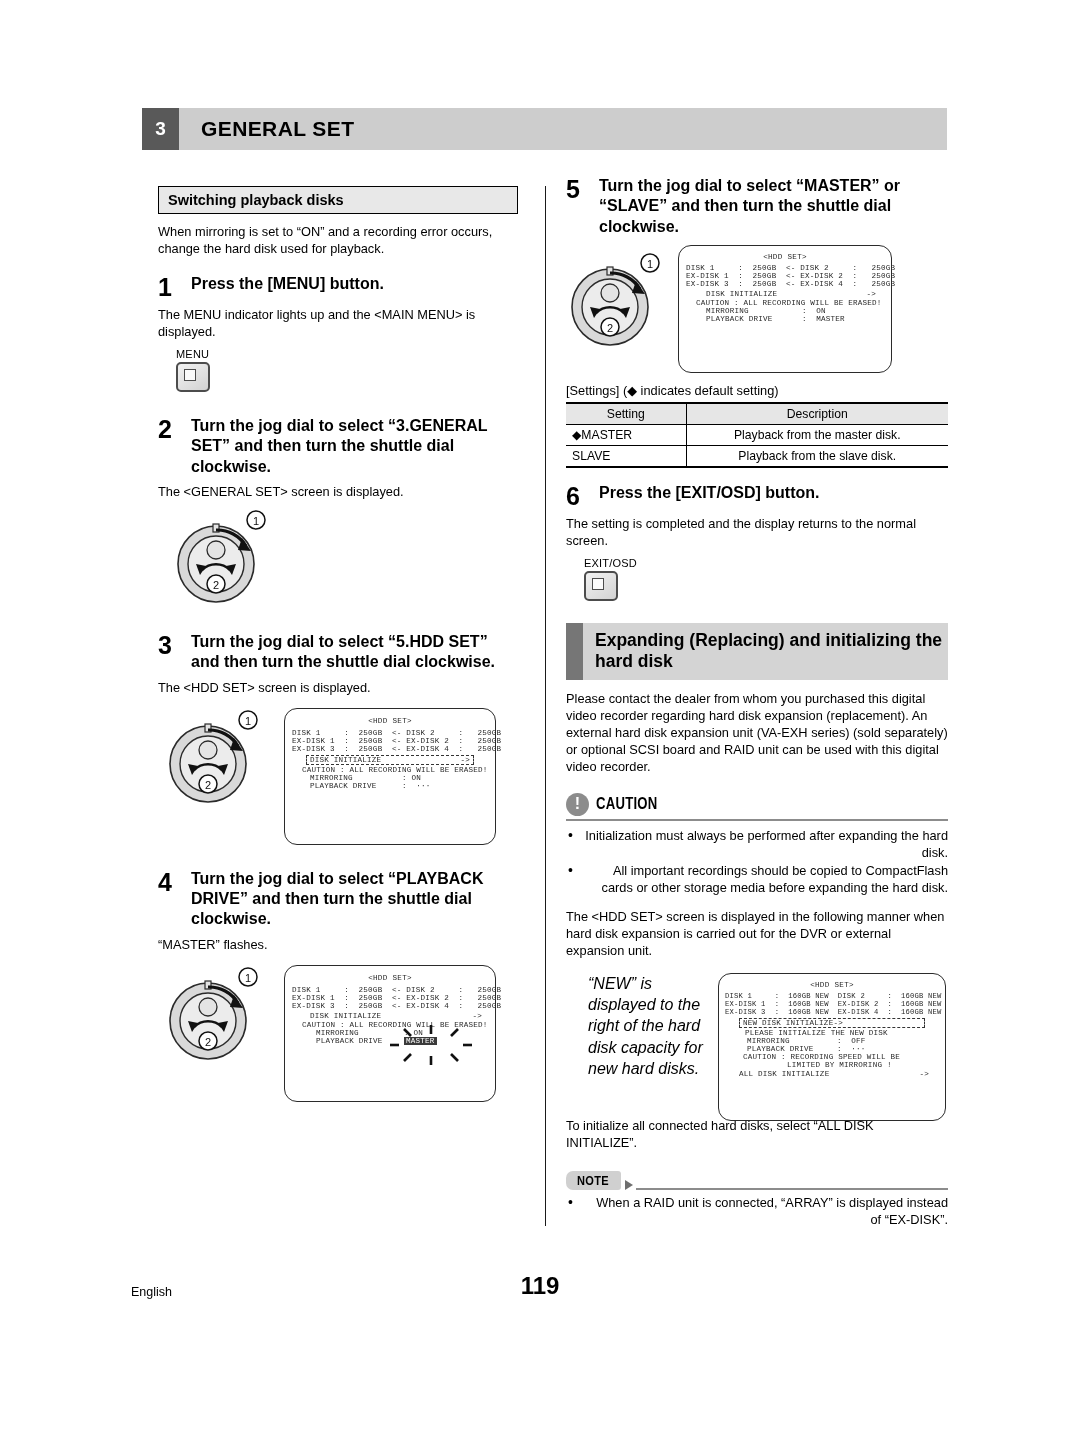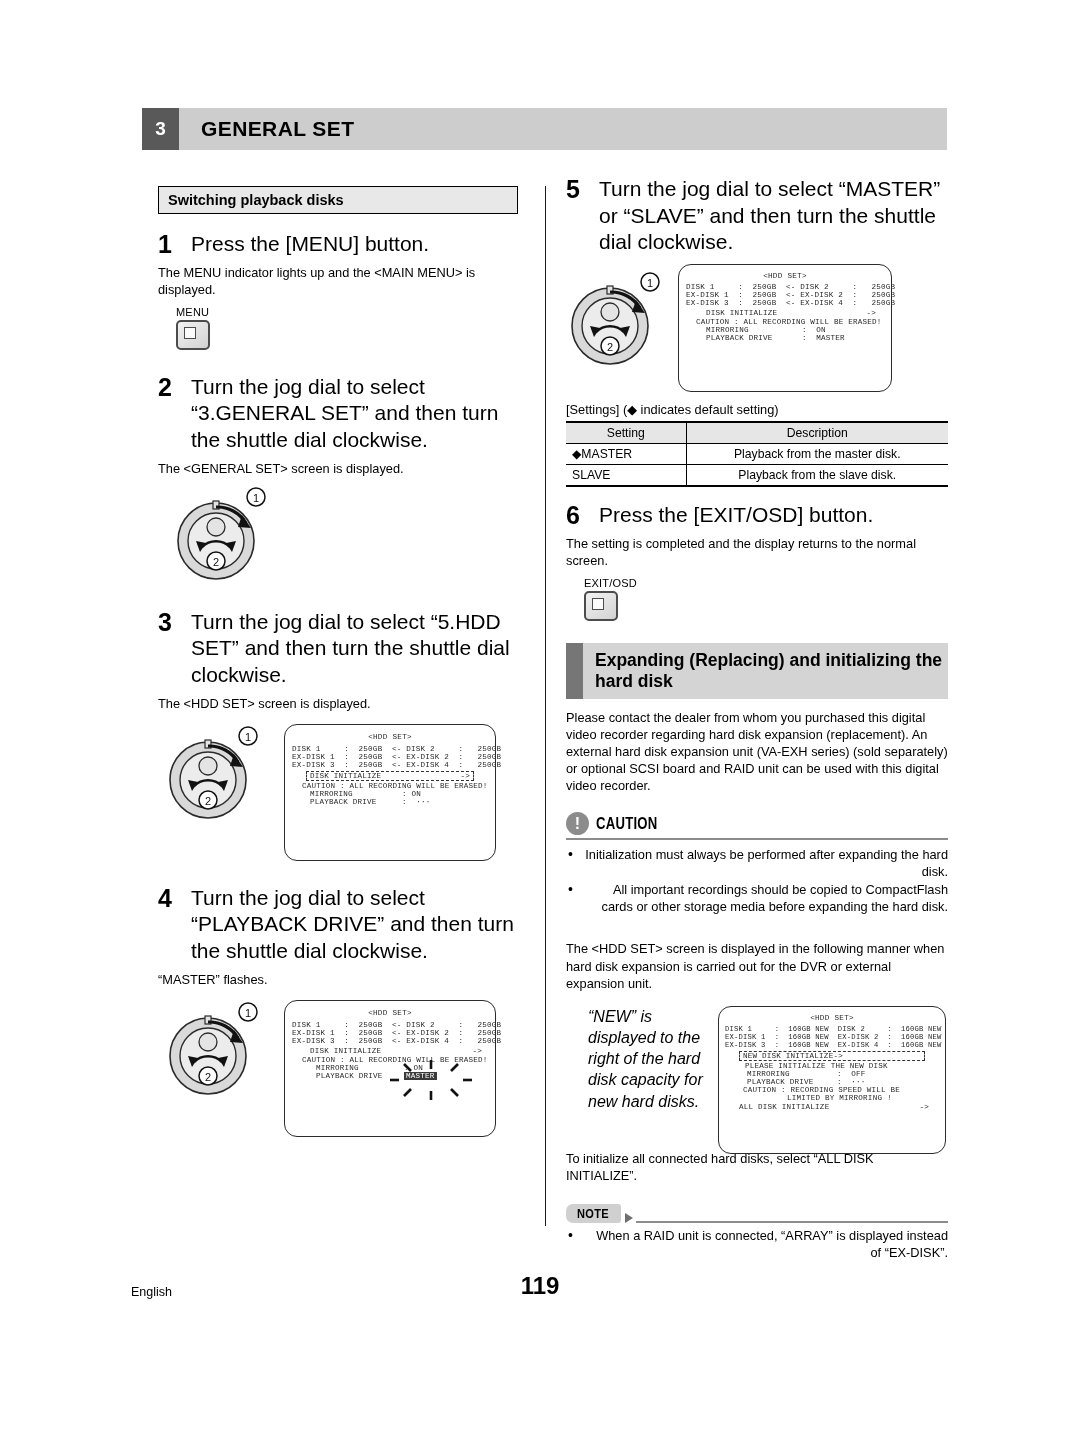--- a/index.html
+++ b/index.html
@@ -52,21 +52,21 @@
     font-size:12.8px; line-height:1.33; margin:0 0 6px 0;
   }
 
   
   .step { display:flex; margin-top:17px; margin-bottom:4px; }
   .step-num {
     font-size:25px; font-weight:bold; line-height:1;
     width:33px; flex:0 0 33px; padding-top:1px;
   }
   .step-txt {
-    font-size:21px; font-weight:normal; line-height:1.27;
+    font-size:16px; font-weight:bold; line-height:1.27;
   }
   .step-note { font-size:12.8px; line-height:1.33; margin:6px 0 0 0; }
 
   
   .btn-illus { margin:8px 0 0 18px; width:62px; }
   .btn-illus .lbl { font-size:11px; margin-bottom:2px; letter-spacing:.2px; }
   .btn-body {
     width:34px; height:30px; border:2px solid #4c4c4c; border-radius:5px;
     background:linear-gradient(145deg,#f2f2f2 0%,#d2d2d2 100%);
     position:relative;
@@ -180,20 +180,21 @@
     <div class="chapter-num">3</div>
     <div class="chapter-title">GENERAL SET</div>
   </div>
 
   <div class="col-divider"></div>
 
   <div class="col-left">
 
     <div class="boxed-heading">Switching playback disks</div>
 
+    <p class="body-text">When mirroring is set to “ON” and a recording error occurs, change the hard disk used for playback.</p>
 
     <div class="step">
       <div class="step-num">1</div>
       <div class="step-txt">Press the [MENU] button.</div>
     </div>
     <p class="step-note">The MENU indicator lights up and the &lt;MAIN MENU&gt; is displayed.</p>
 
     <div class="btn-illus">
       <div class="lbl">MENU</div>
       <div class="btn-body"></div>
@@ -416,21 +417,21 @@
     <div class="caution-head">
       <div class="caution-icon">!</div>
       <div class="caution-word">CAUTION</div>
     </div>
     <div class="caution-rule"></div>
     <ul class="bullets">
       <li>Initialization must always be performed after expanding the hard disk.</li>
       <li>All important recordings should be copied to CompactFlash cards or other storage media before expanding the hard disk.</li>
     </ul>
 
-    <p class="body-text" style="margin-top:25px;">The &lt;HDD SET&gt; screen is displayed in the following manner when hard disk expansion is carried out for the DVR or external expansion unit.</p>
+    <p class="body-text" style="margin-top:12px;">The &lt;HDD SET&gt; screen is displayed in the following manner when hard disk expansion is carried out for the DVR or external expansion unit.</p>
 
     <div class="newdisk-wrap">
       <div class="newdisk-cap">“NEW” is displayed to the right of the hard disk capacity for new hard disks.</div>
 
       <div class="osd osd-small" style="width:228px; height:148px; padding:7px 6px 0 6px;">
         <div class="osd-title">&lt;HDD SET&gt;</div>
         <div class="osd-row" style="margin-top:3px; font-size:7.2px;">DISK 1     :  160GB NEW  DISK 2     :  160GB NEW</div>
         <div class="osd-row" style="font-size:7.2px;">EX-DISK 1  :  160GB NEW  EX-DISK 2  :  160GB NEW</div>
         <div class="osd-row" style="font-size:7.2px;">EX-DISK 3  :  160GB NEW  EX-DISK 4  :  160GB NEW</div>
         <div style="margin:2px 0 1px 14px; border:1px dashed #333; display:flex; justify-content:flex-start; padding:0 3px; width:186px;">

